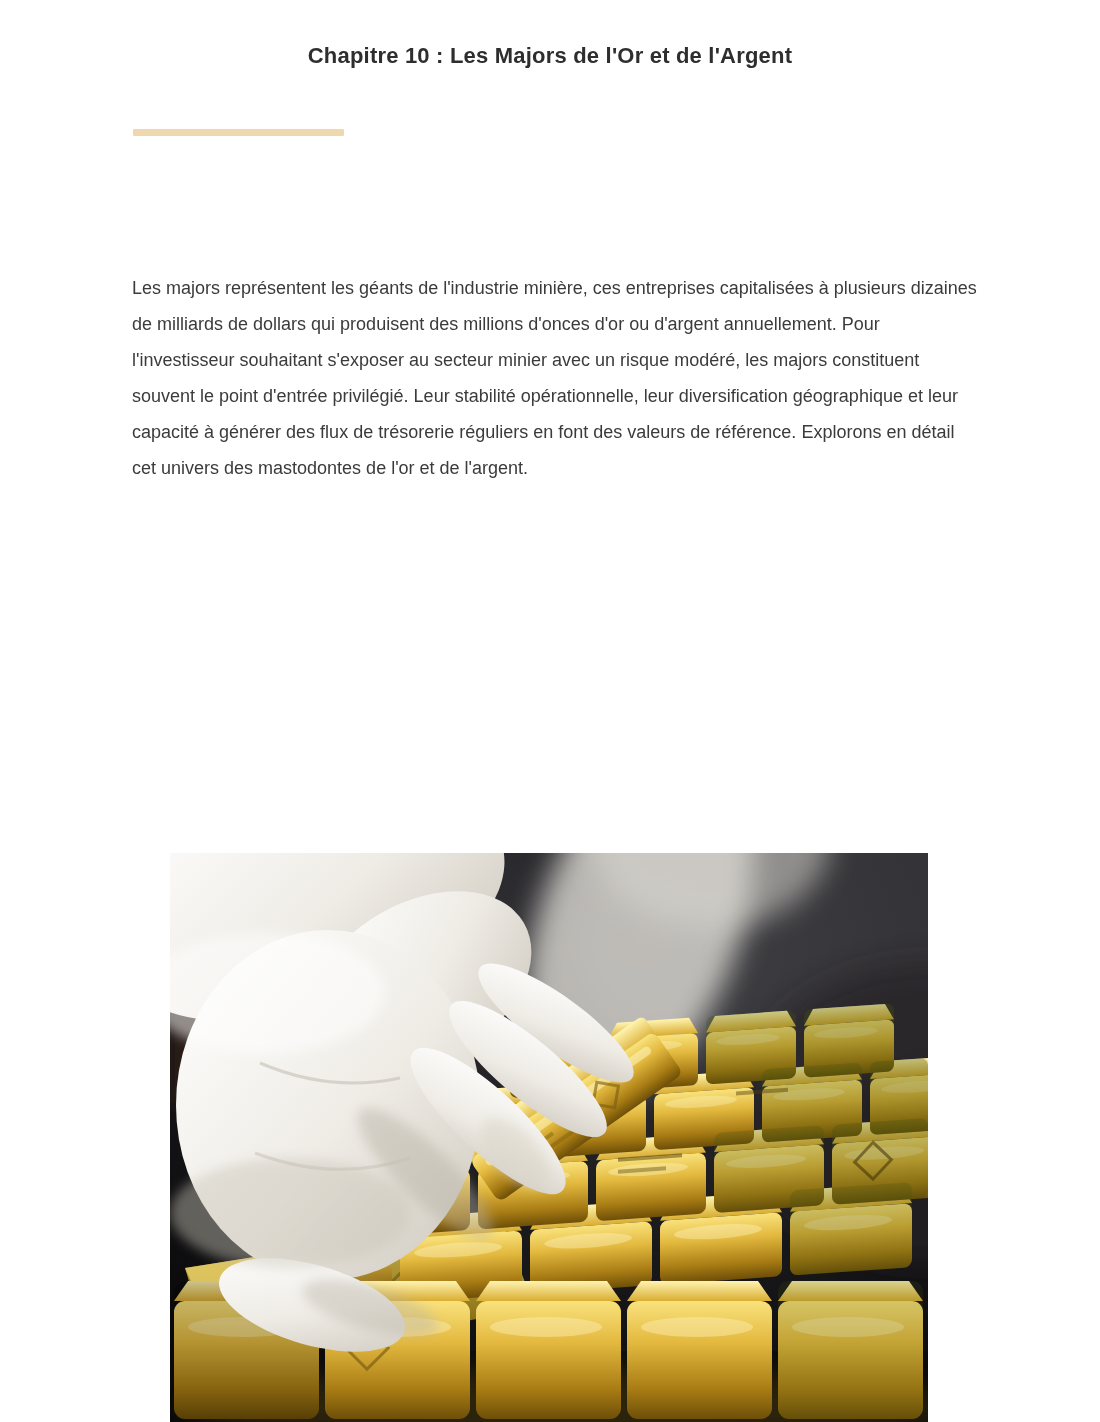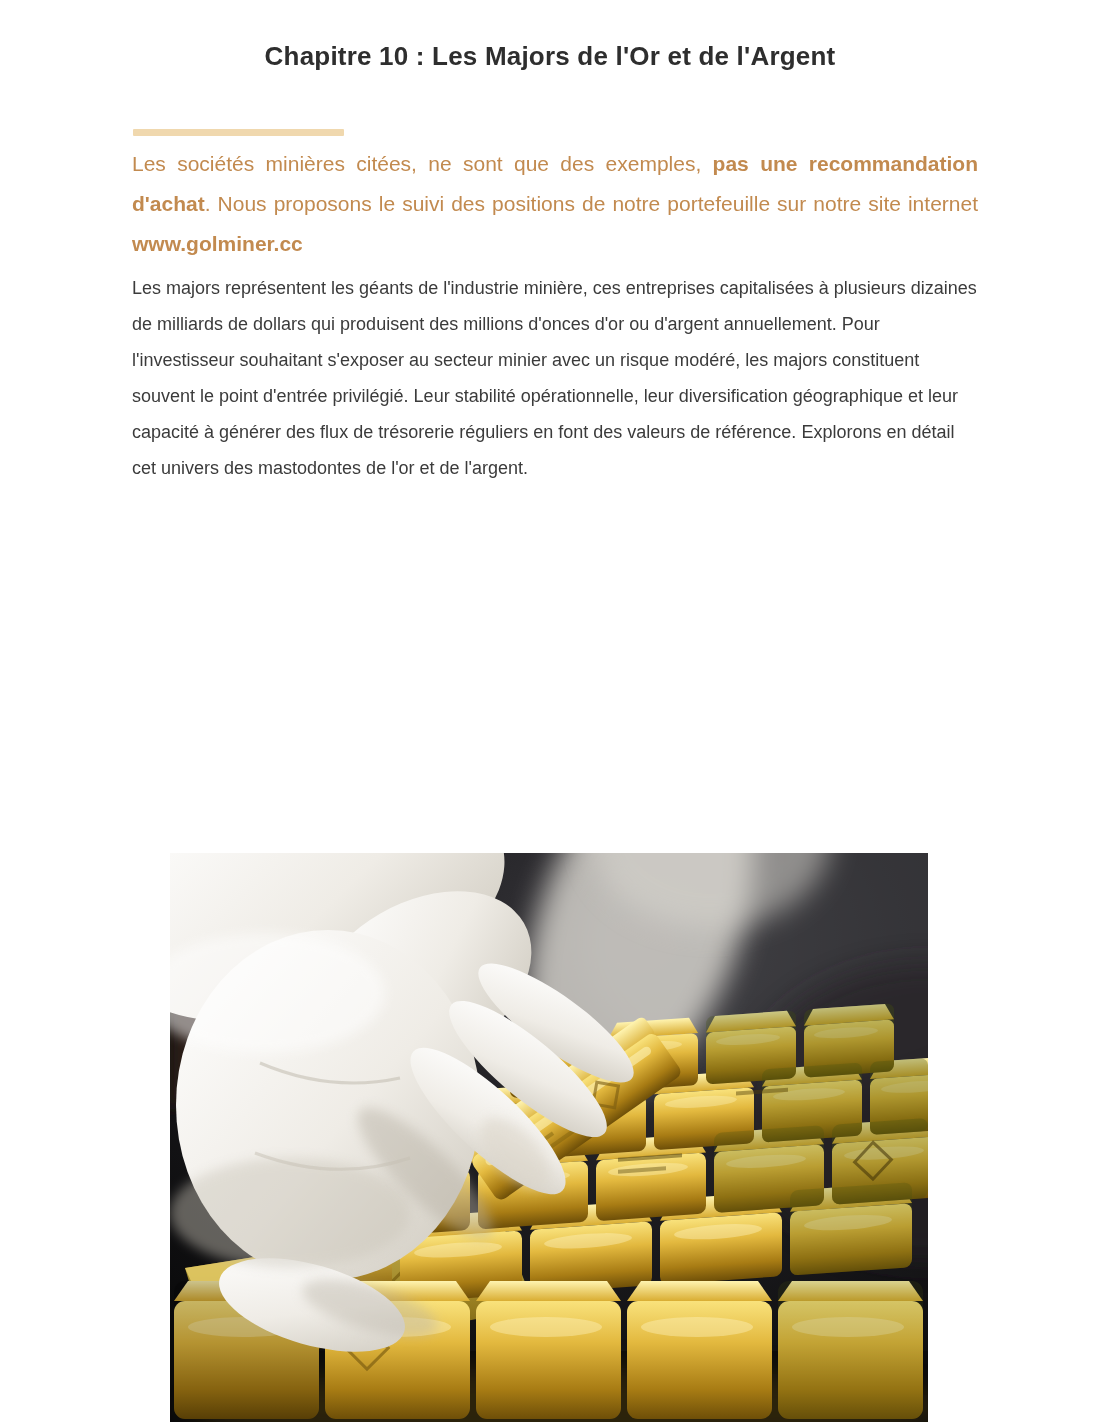--- a/index.html
+++ b/index.html
@@ -11,21 +11,21 @@
     background: #ffffff;
     overflow: hidden;
     font-family: "Liberation Sans", sans-serif;
   }
   .title {
     position: absolute;
     top: 42px; left: 0;
     width: 100%;
     margin: 0;
     text-align: center;
-    font-size: 26px;
+    font-size: 22px;
     line-height: 28px;
     font-weight: 700;
     letter-spacing: 0.2px;
     color: var(--title-text, #2e2e2e);
   }
   .divider {
     position: absolute;
     left: 133px; top: 129px;
     width: 211px; height: 7px;
     background: var(--divider, #f0d8ae);
@@ -64,21 +64,20 @@
 </style>
 </head>
 <body>
 
 <div class="page">
 
   <h1 class="title">Chapitre 10 : Les Majors de l'Or et de l'Argent</h1>
 
   <div class="divider"></div>
 
-  <p class="disclaimer"><span>Les sociétés minières citées, ne sont que des exemples, </span><b>pas une recommandation d'achat</b><span>. Nous proposons le suivi des positions de notre portefeuille sur notre site internet </span><b>www.golminer.cc</b></p>
 
   <p class="body-par">Les majors représentent les géants de l'industrie minière, ces entreprises capitalisées à plusieurs dizaines de milliards de dollars qui produisent des millions d'onces d'or ou d'argent annuellement. Pour l'investisseur souhaitant s'exposer au secteur minier avec un risque modéré, les majors constituent souvent le point d'entrée privilégié. Leur stabilité opérationnelle, leur diversification géographique et leur capacité à générer des flux de trésorerie réguliers en font des valeurs de référence. Explorons en détail cet univers des mastodontes de l'or et de l'argent.</p>
 
   <figure class="photo">
     <svg width="758" height="569" viewBox="0 0 758 569" role="img" aria-label="Main gantée de blanc empilant des lingots d'or en pyramide sur fond sombre">
       <defs>
         <radialGradient id="bg" cx="62%" cy="16%" r="90%">
           <stop offset="0%" stop-color="#3a393d"></stop>
           <stop offset="38%" stop-color="#222125"></stop>
           <stop offset="100%" stop-color="#0a0a0b"></stop>

